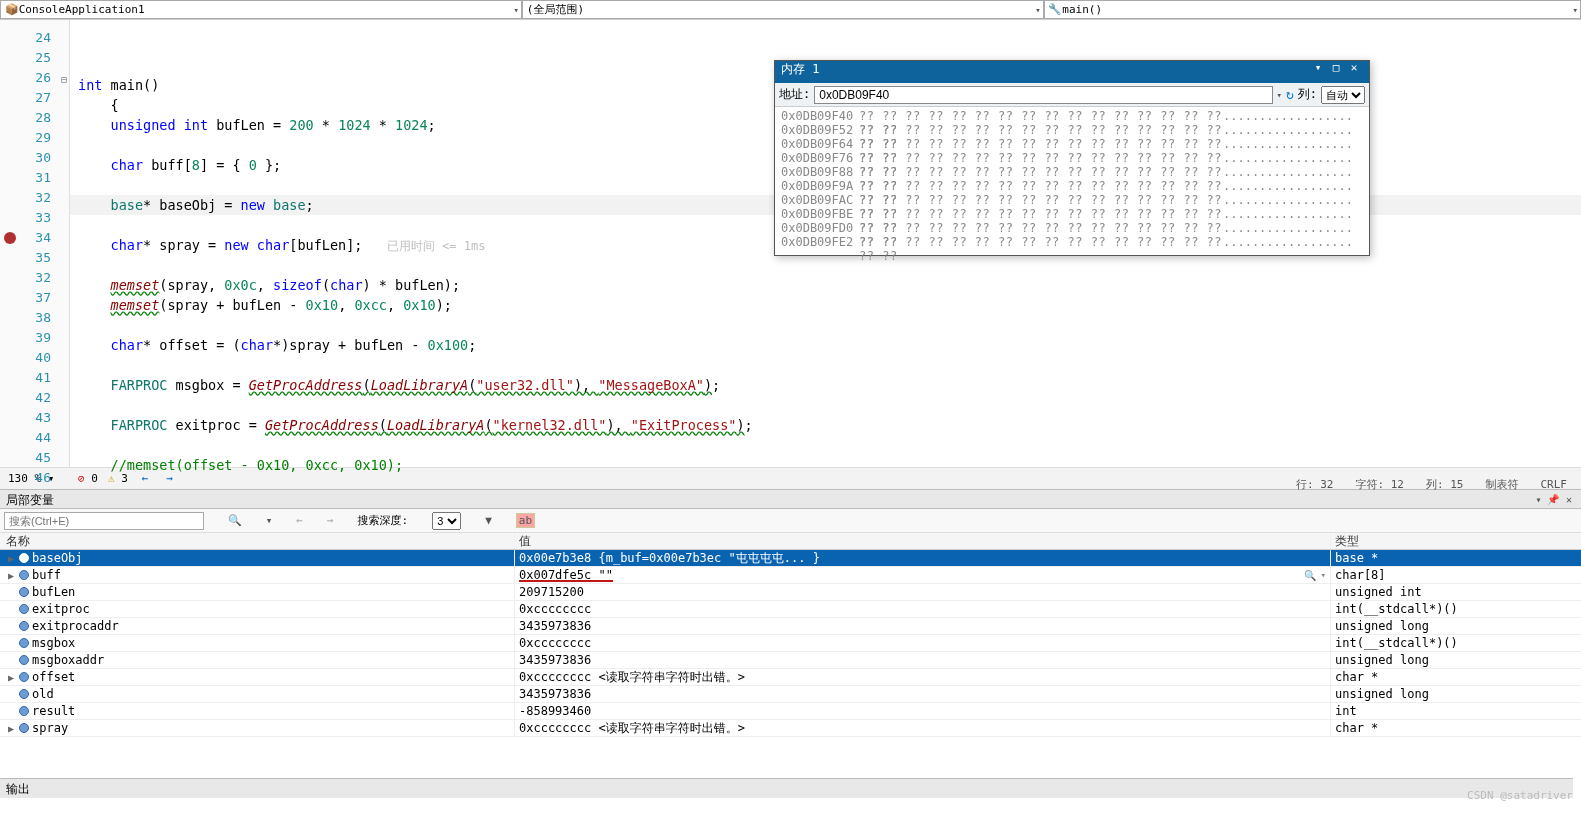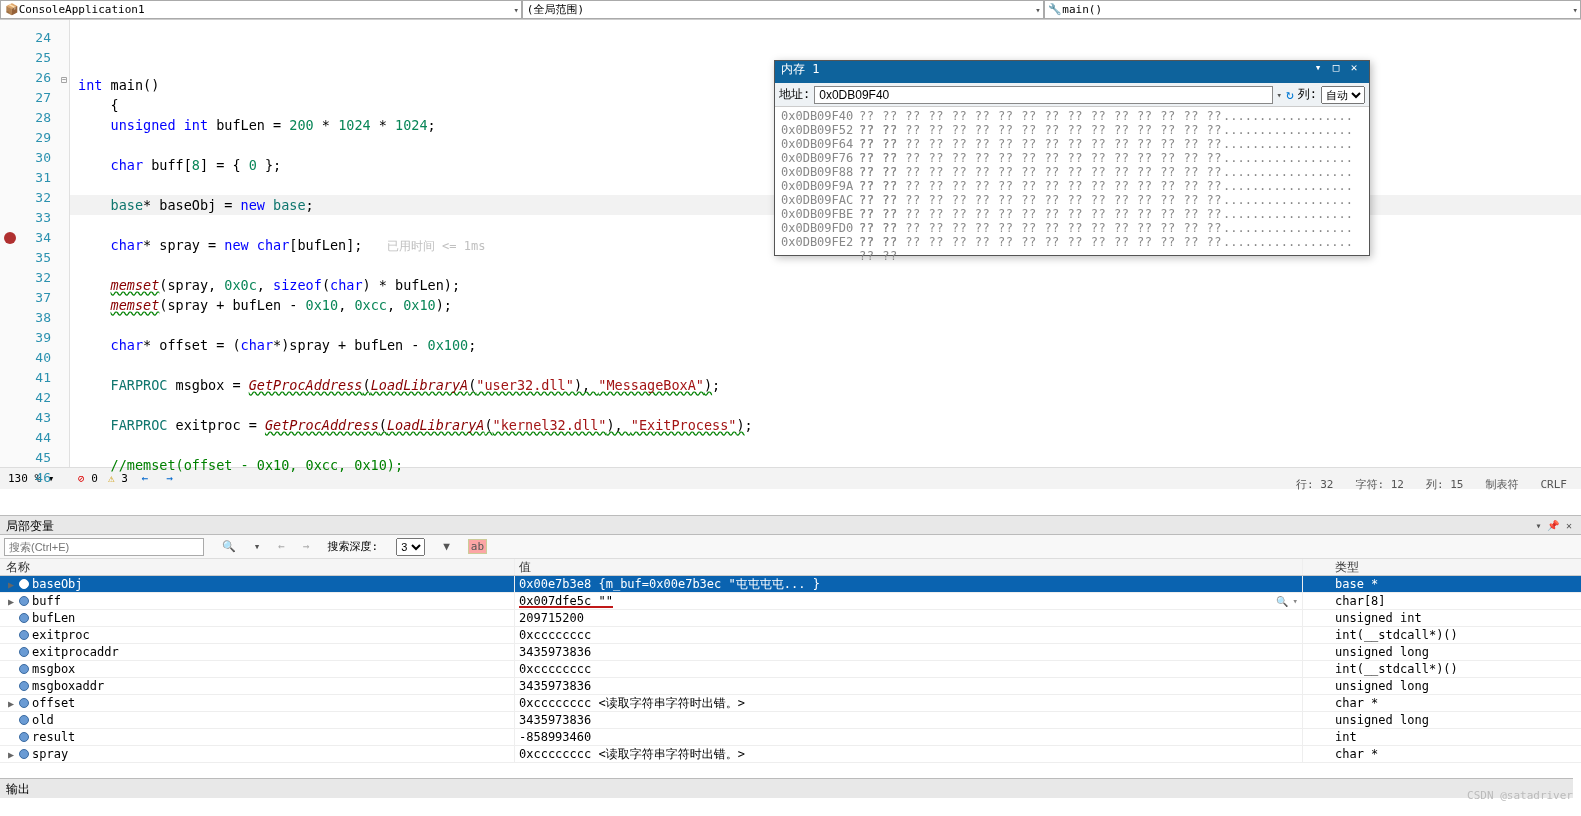--- a/index.html
+++ b/index.html
@@ -36,33 +36,33 @@
 .memory-body .addr { width:78px; }
 .memory-body .hex { flex:1; letter-spacing:0.5px; }
 .memory-body .asc { width:140px; }
 .status-strip { height:22px; display:flex; align-items:center; background:#f3f3f3; border-top:1px solid #ddd; font-size:11px; padding:0 8px; gap:10px; }
 .status-strip .zoom { width:60px; }
 .status-strip .err { color:#d00; }
 .status-strip .warn { color:#c90; }
 .status-strip .arrow { color:#0066cc; cursor:pointer; padding:0 4px; }
 .status-strip .spacer { flex:1; }
 .status-strip .pos { color:#555; padding:0 6px;margin-top:12px; }
-.locals-header { height:20px; background:#e8e8e8; border-top:1px solid #bbb; border-bottom:1px solid #bbb; font-size:12px; padding:0 6px; line-height:20px; display:flex;margin-top:26px; }
+.locals-header { height:20px; background:#e8e8e8; border-top:1px solid #bbb; border-bottom:1px solid #bbb; font-size:12px; padding:0 6px; line-height:20px; display:flex; }
 .locals-header .spacer { flex:1; }
 .locals-header .winbtn { font-size:10px; color:#555; padding:0 3px; cursor:pointer; }
-.locals-search { height:24px; display:flex; align-items:center; background:#f8f8f8; border-bottom:1px solid #ddd; padding:0 4px; gap:18px; font-size:11px; }
+.locals-search { height:24px; display:flex; align-items:center; background:#f8f8f8; border-bottom:1px solid #ddd; padding:0 4px; gap:24px; font-size:11px; }
 .locals-search input { width:200px; height:18px; border:1px solid #aaa; padding:0 4px; font-size:11px; }
 .locals-search .icon { color:#555; cursor:pointer; }
 .locals-search select { height:18px; font-size:11px; }
 .locals-grid { }
 .locals-grid .hdr, .locals-grid .row { display:flex; height:17px; line-height:17px; border-bottom:1px solid #eee; font-size:12px; }
 .locals-grid .hdr { background:#f5f5f5; border-bottom:1px solid #ccc; color:#333; }
 .locals-grid .c-name { width:515px; padding-left:6px; display:flex; align-items:center; gap:3px; border-right:1px solid #eee; }
 .locals-grid .c-val { flex:1; padding-left:4px; border-right:1px solid #eee; display:flex; align-items:center; }
-.locals-grid .c-type { width:250px; padding-left:4px;margin-left:28px; }
+.locals-grid .c-type { width:250px; padding-left:4px; }
 .locals-grid .row.sel { background:#0a63b0; color:#fff; }
 .locals-grid .row.sel .c-val { color:#fff; }
 .locals-grid .exp { width:10px; color:#666; font-size:10px; text-align:center; }
 .locals-grid .bullet { width:10px; height:10px; background:#6a9bd4; border:1px solid #3a6aa0; border-radius:50%; display:inline-block; }
 .locals-grid .row.sel .bullet { background:#fff; border-color:#fff; }
 .locals-grid .mag { color:#888; font-size:10px; padding-right:4px; }
 .locals-grid .dd { color:#888; font-size:9px; padding-right:4px; }
 .locals-grid .under { border-bottom:2px solid #c01818; display:inline-block; height:15px; }
 .output-bar { position:absolute; bottom:18px; left:0; right:8px; height:20px; background:#e8e8e8; border-top:1px solid #bbb; font-size:12px; padding:0 6px; line-height:20px; }
 .watermark { position:absolute; bottom:14px; right:8px; font-size:11px; color:#bbb; }

